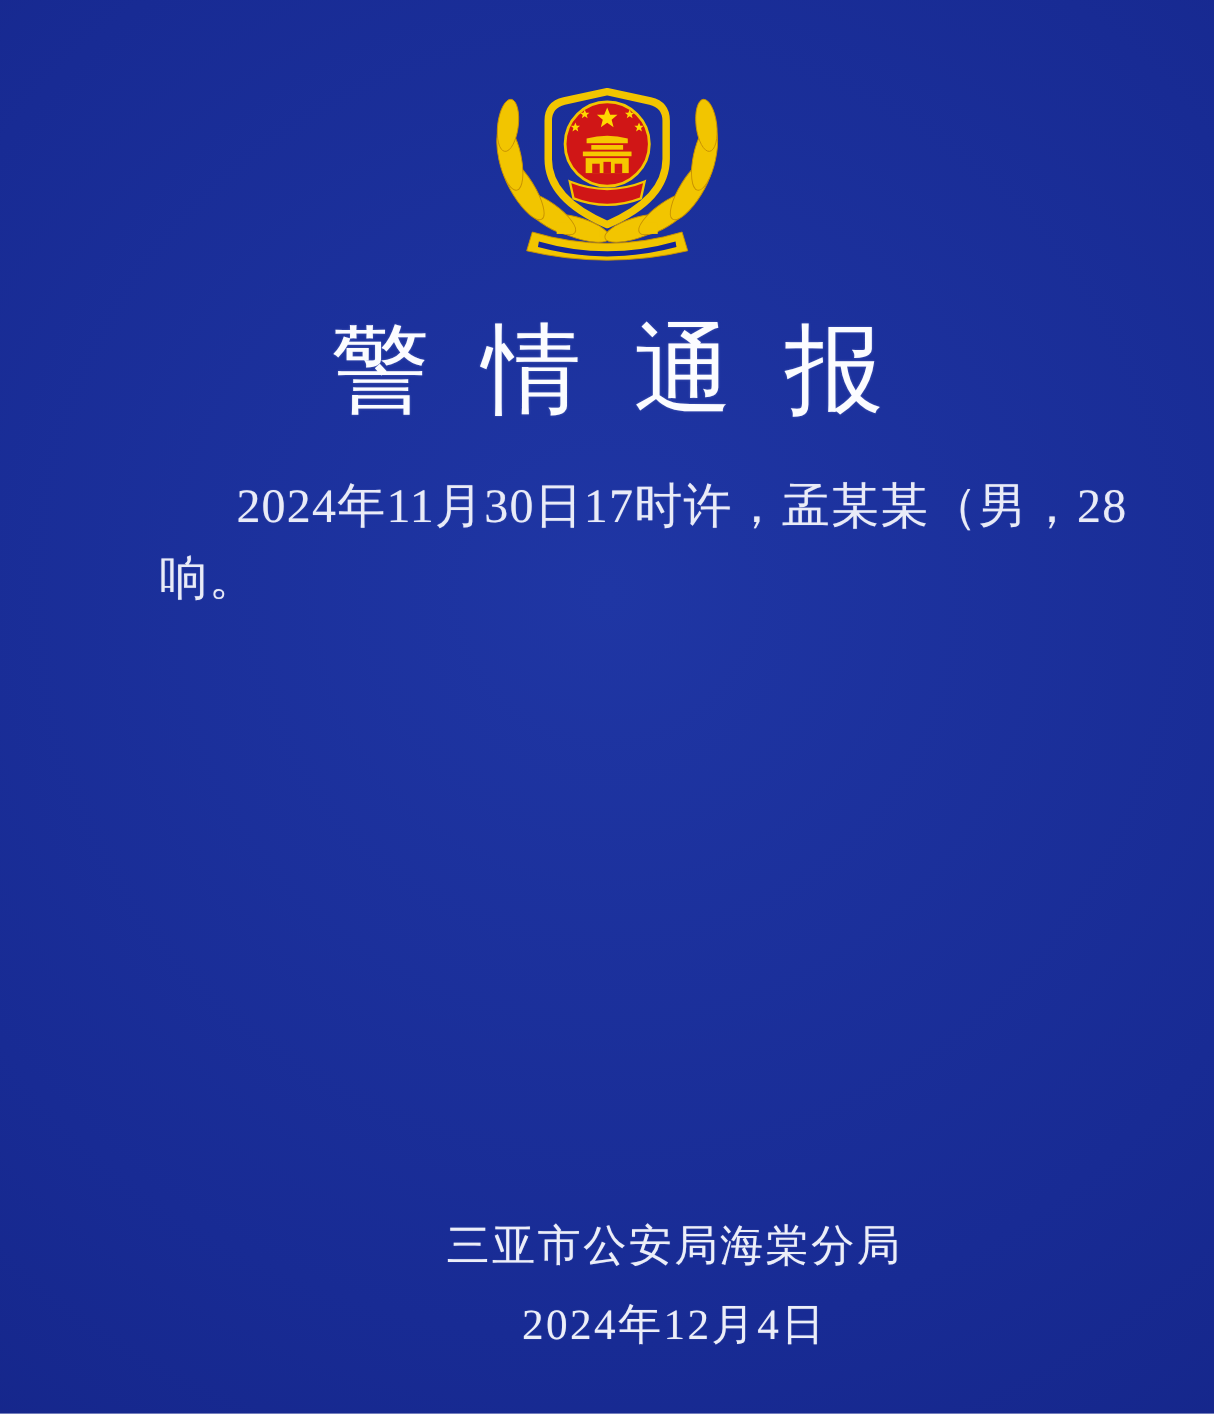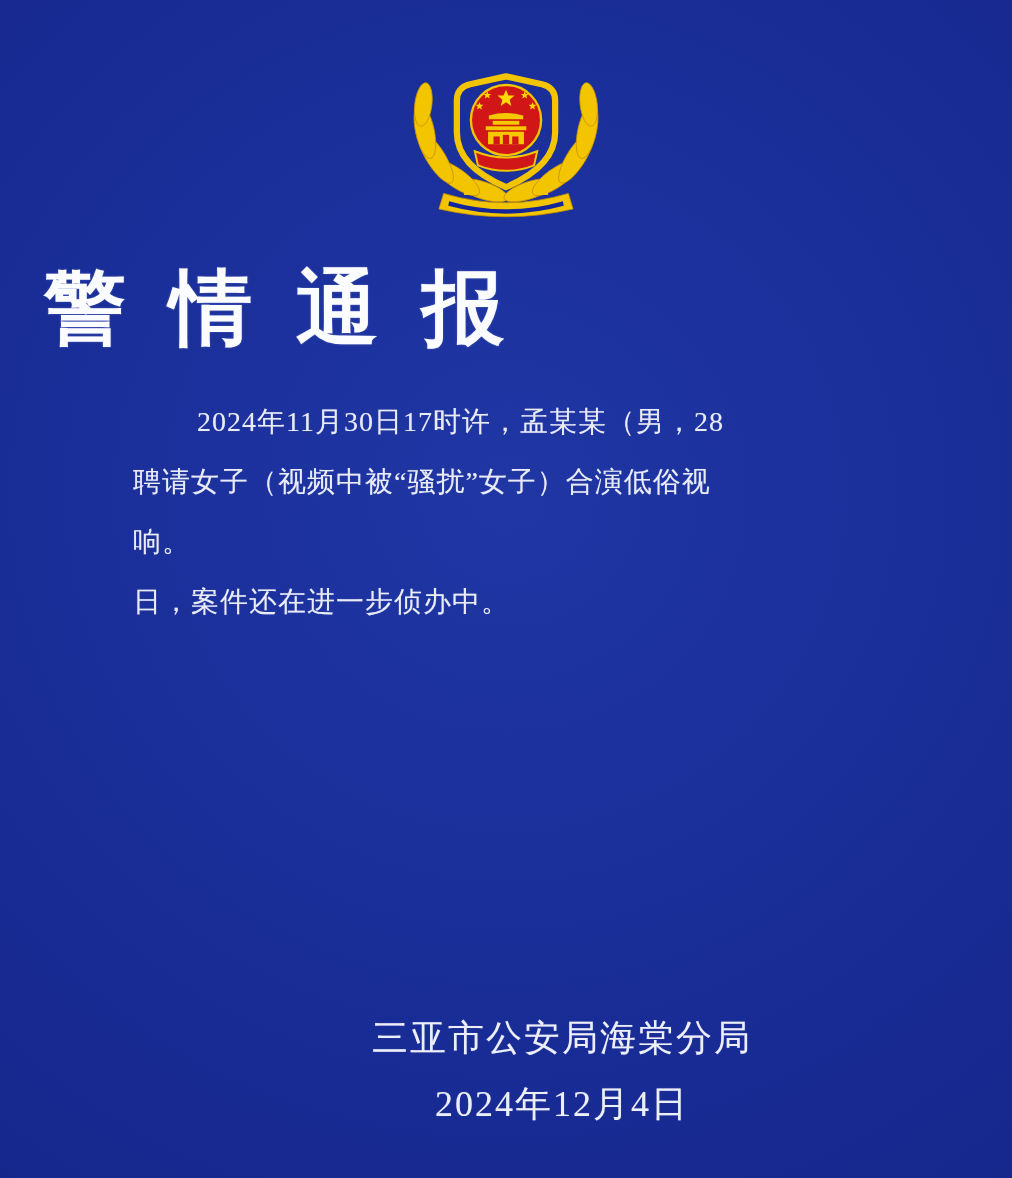--- a/index.html
+++ b/index.html
@@ -23,36 +23,36 @@
     width: 234px;
     height: 164px;
   }
   .emblem svg { display: block; width: 100%; height: 100%; }
   .title {
     position: absolute;
     top: 254px;
     left: 0;
     width: 100%;
     margin: 0;
-    text-align: left;
+    text-align: center;
     white-space: nowrap;
     font-size: 82px;
-    font-weight: bold;
+    font-weight: normal;
     color: #fbfcff;
     letter-spacing: 44px;
     text-indent: 44px;
     text-shadow: 0 0 2px rgba(200,210,255,0.35);
   }
   .bodytext {
     position: absolute;
     left: 133px;
     top: 392px;
     width: 764px;
     color: #e9ebf7;
-    font-size: 28px;
+    font-size: 40px;
     text-shadow: 0 0 1px rgba(210,218,255,0.4);
   }
   .line {
     height: 60px;
     line-height: 60px;
     white-space: nowrap;
     letter-spacing: 1px;
   }
   .indent { text-indent: 64px; }
   .footer-agency, .footer-date {
@@ -129,21 +129,19 @@
       </g>
 
       <path d="M110,122 Q150,138 190,122 L186,140 Q150,154 114,140 Z" fill="#d01616" stroke="#f2c500" stroke-width="2.5"></path>
     </svg>
   </div>
 
   <h1 class="title">警情通报</h1>
 
   <div class="bodytext">
     <div class="line indent">2024年11月30日17时许，孟某某（男，28</div>
-    <div class="line">聘请女子（视频中被“骚扰”女子）合演低俗视</div>
     <div class="line">响。</div>
-    <div class="line">日，案件还在进一步侦办中。</div>
   </div>
 
   <div class="footer-agency">三亚市公安局海棠分局</div>
   <div class="footer-date">2024年12月4日</div>
 
 </div>
 
 </body></html>

